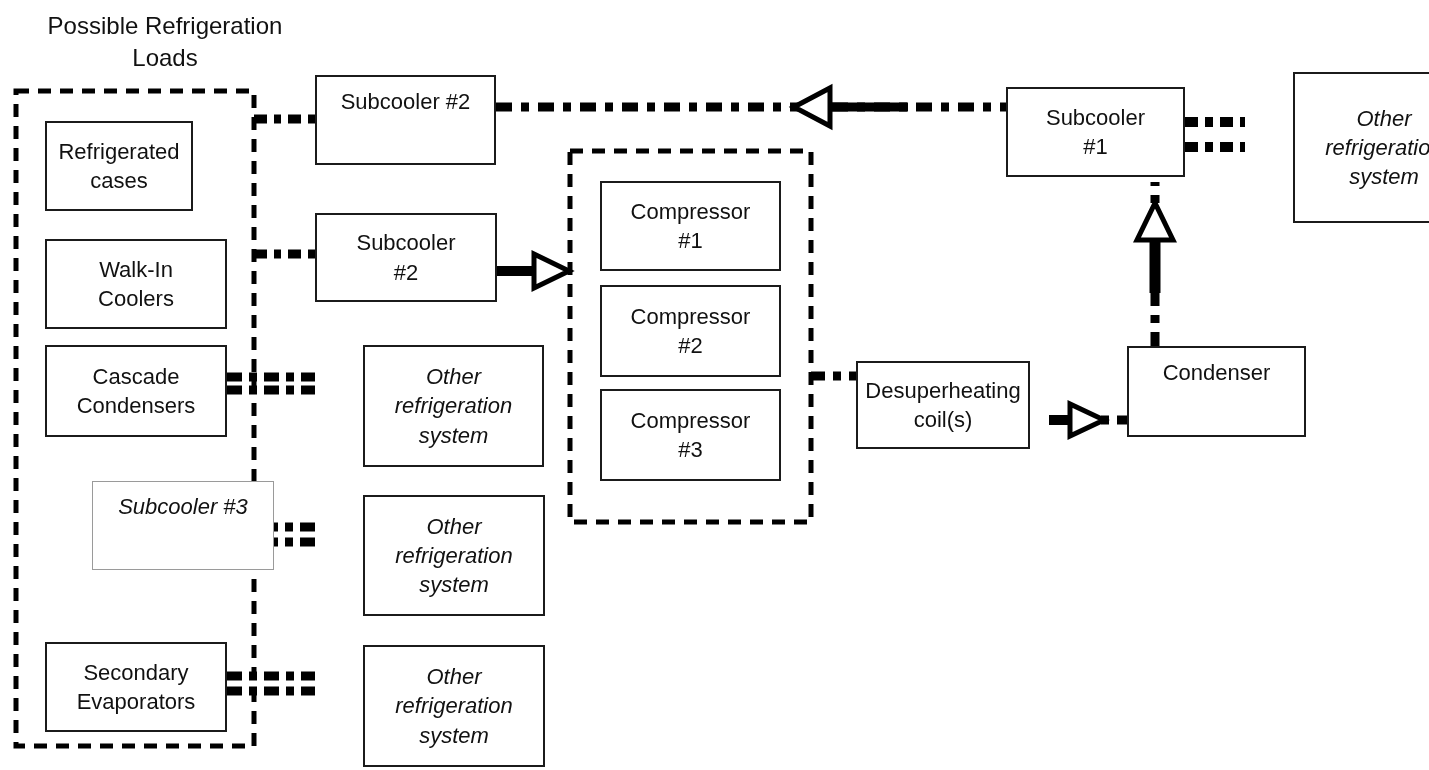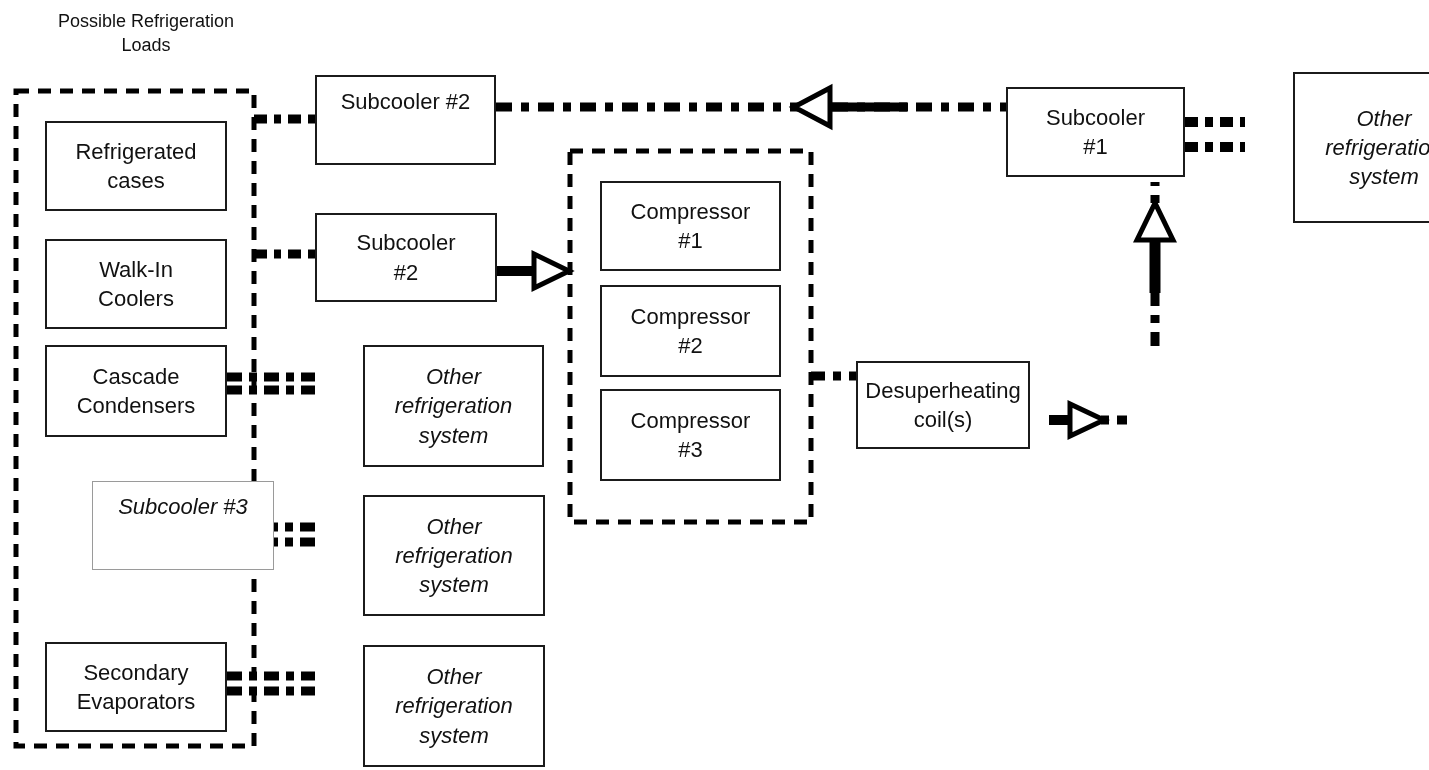--- a/index.html
+++ b/index.html
@@ -11,22 +11,22 @@
   .node{
     position:absolute;box-sizing:border-box;background:#ffffff;
     border:2px solid #1b1b1b;display:flex;align-items:center;justify-content:center;
     text-align:center;font-size:22px;line-height:1.33;white-space:pre-line;
     z-index:2;
   }
   .node.top{align-items:flex-start;padding-top:10px;}
   .node.italic{font-style:italic;margin-left:48px;}
   .node.gray{border:1.5px solid #9a9a9a;}
   .title{
-    position:absolute;left:5px;top:10px;width:282px;text-align:center;
-    font-size:18px;line-height:1.32;white-space:pre-line;z-index:2;
+    position:absolute;left:24px;top:10px;width:282px;text-align:center;
+    font-size:24px;line-height:1.32;white-space:pre-line;z-index:2;
   }
 </style>
 </head>
 <body>
 
 <div class="canvas">
 
   <svg class="lines" viewBox="0 0 1429 770">
 
     <rect x="16" y="91" width="238" height="655" fill="none" stroke="#000" stroke-width="5" stroke-dasharray="13 9"></rect>
@@ -78,21 +78,21 @@
 
     <g>
       <path d="M227,676 H315" stroke="#000" stroke-width="9" stroke-dasharray="15 7 8 7"></path>
       <path d="M227,691 H315" stroke="#000" stroke-width="9" stroke-dasharray="15 7 8 7"></path>
     </g>
   </svg>
 
   <div class="title">Possible Refrigeration
 Loads</div>
 
-  <div class="node" style="left:45px;top:121px;width:182px;height:90px;">Refrigerated
+  <div class="node" style="left:45px;top:121px;width:148px;height:90px;">Refrigerated
 cases</div>
   <div class="node" style="left:45px;top:227px;width:182px;height:90px;margin-top:12px;">Walk-In
 Coolers</div>
   <div class="node" style="left:45px;top:345px;width:182px;height:92px;">Cascade
 Condensers</div>
   <div class="node gray italic top" style="left:44px;top:481px;width:182px;height:89px;">Subcooler #3</div>
   <div class="node" style="left:45px;top:642px;width:182px;height:90px;">Secondary
 Evaporators</div>
 
   <div class="node top" style="left:315px;top:75px;width:181px;height:90px;">Subcooler #2</div>
@@ -110,19 +110,20 @@
 
   <div class="node" style="left:600px;top:181px;width:181px;height:90px;">Compressor
 #1</div>
   <div class="node" style="left:600px;top:285px;width:181px;height:92px;">Compressor
 #2</div>
   <div class="node" style="left:600px;top:389px;width:181px;height:92px;">Compressor
 #3</div>
 
   <div class="node" style="left:856px;top:361px;width:174px;height:88px;">Desuperheating
 coil(s)</div>
+  <div class="node top" style="left:1127px;top:346px;width:179px;height:91px;">Condenser</div>
   <div class="node" style="left:1006px;top:87px;width:179px;height:90px;">Subcooler
 #1</div>
   <div class="node italic" style="left:1245px;top:72px;width:182px;height:151px;">Other
 refrigeration
 system</div>
 
 </div>
 
 </body></html>

